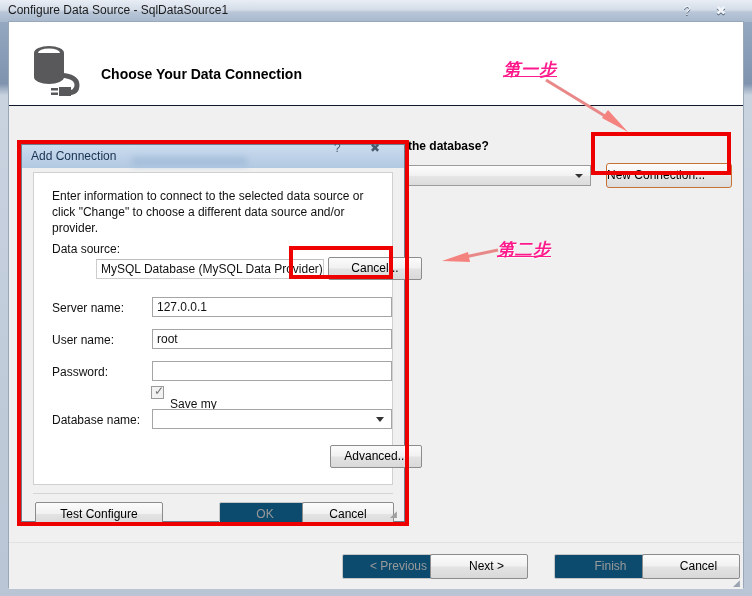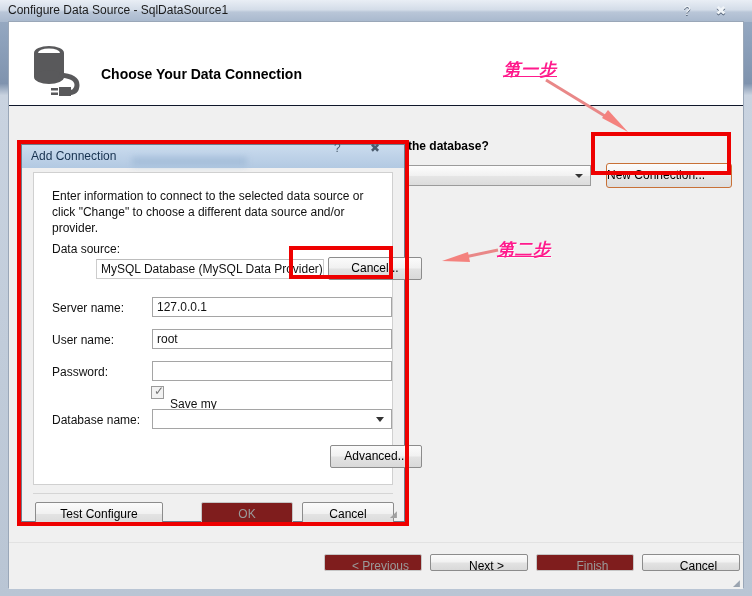--- a/index.html
+++ b/index.html
@@ -122,21 +122,21 @@
     position:absolute;background:#ffffff;border:1px solid #a5a5a5;
     box-sizing:border-box;font-size:12px;color:#111;
     padding:2px 0 0 4px;
   }
   .fld.flat{border:1px solid #cdcdcd;border-top-color:#bdbdbd;margin-left:44px;}
   .btn{
     background:linear-gradient(180deg,#fbfbfb 0%,#f1f1f1 48%,#e3e3e3 52%,#d9d9d9 100%);
     border:1px solid #8c8c8c;border-radius:2px;box-sizing:border-box;
     font-size:12px;color:#000;text-align:center;
   }
-  .btn.disabled{color:#9a9a9a;border-color:#c6c6c6;background:#7f1d1d;}
+  .btn.disabled{color:#9a9a9a;border-color:#c6c6c6;background:#0c4a6e;margin-left:18px;}
 
   #ds-label{left:18px;top:69px;}
   #ds-value{left:18px;top:86px;width:228px;height:20px;}
   #change-btn{position:absolute;left:294px;top:84px;width:94px;height:23px;line-height:21px;}
 
   #sn-label{left:18px;top:128px;}
   #sn-field{left:118px;top:124px;width:240px;height:20px;}
   #un-label{left:18px;top:160px;}
   #un-field{left:118px;top:156px;width:240px;height:20px;}
   #pw-label{left:18px;top:192px;}
@@ -173,21 +173,21 @@
     position:absolute;right:4px;bottom:2px;width:10px;height:10px;
     color:#a0a0a0;font-size:9px;line-height:10px;
   }
 
   
   .footer{
     position:absolute;left:0;top:520px;width:734px;height:46px;background:#f0f0f0;
     border-top:1px solid #e2e2e2;
   }
   .fbtn{
-    position:absolute;top:11px;width:98px;height:17px;line-height:23px;padding-left:15px;
+    position:absolute;top:11px;width:98px;height:25px;line-height:23px;padding-left:15px;
   }
   #prev-btn{left:315px;}
   #next-btn{left:421px;}
   #finish-btn{left:527px;}
   #cancel-btn-wiz{left:633px;}
   .grip2{position:absolute;right:3px;bottom:1px;color:#9aa4b0;font-size:9px;}
 
   
   .anno{
     position:absolute;font-family:"Liberation Serif", serif;

